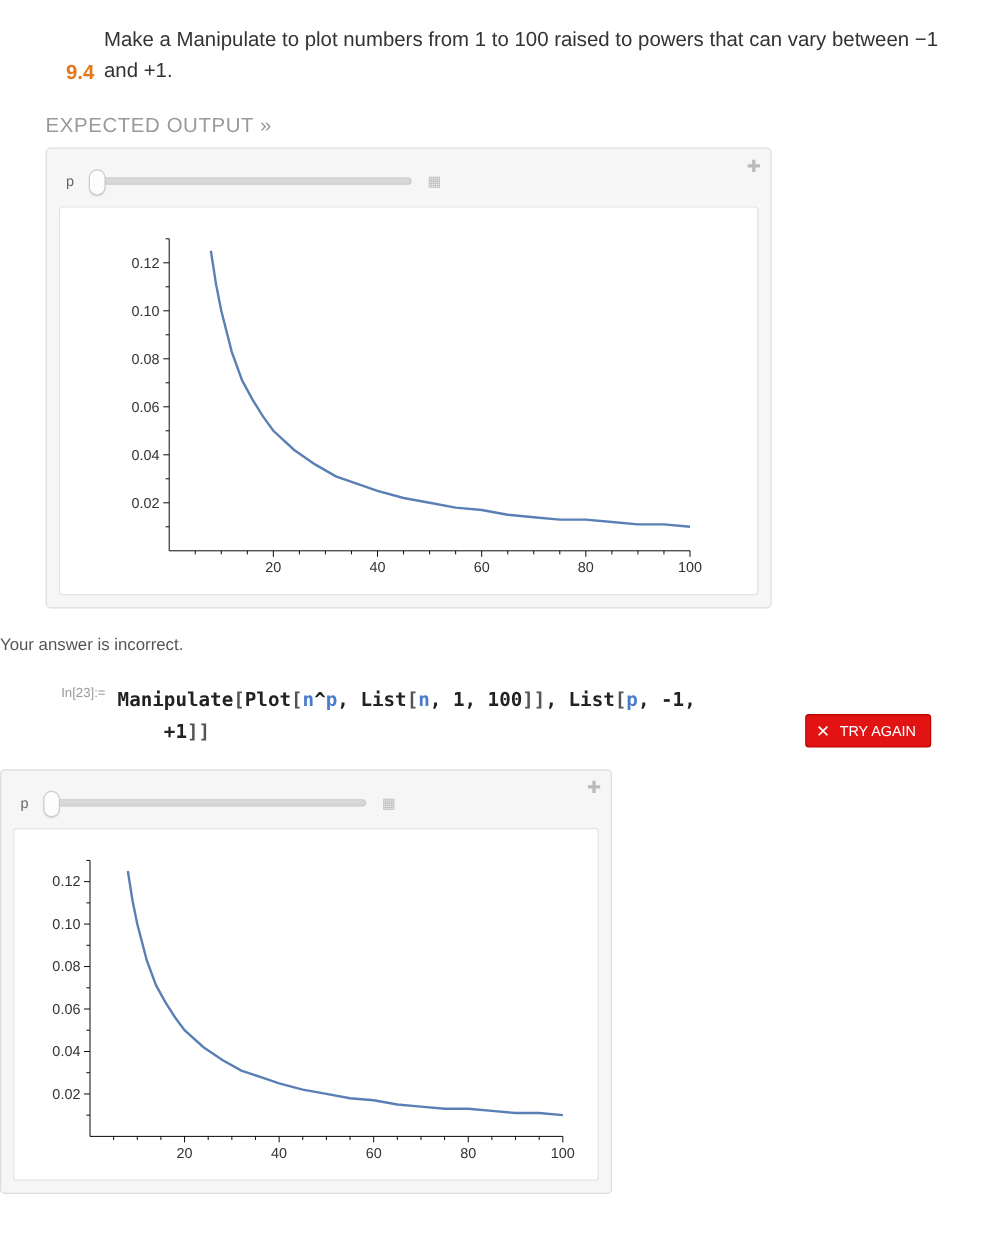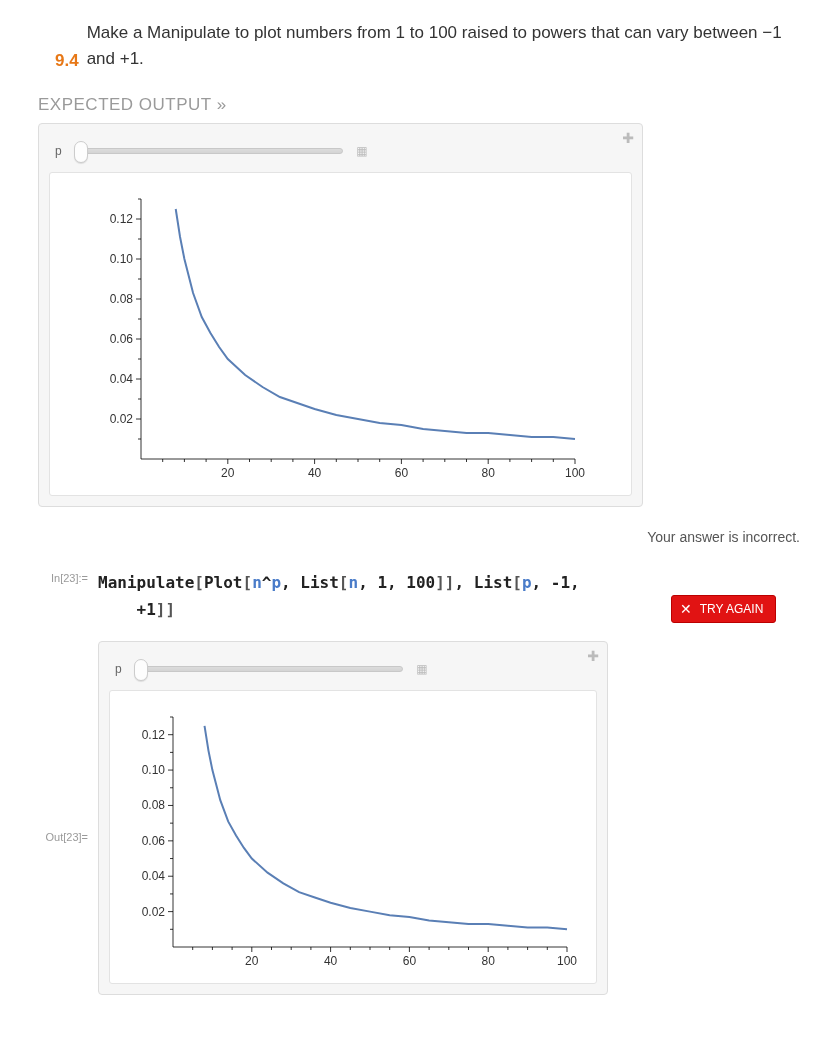--- a/index.html
+++ b/index.html
@@ -94,21 +94,20 @@
     display: flex; justify-content: center;
   }
   .plot-svg { display: block; }
   .axis { stroke: #000; stroke-width: 0.8; }
   .tick { stroke: #000; stroke-width: 0.8; }
   .ticklabel { font-size: 12px; fill: #333; font-family: Arial, sans-serif; }
   .curve { stroke: #5a7fb5; stroke-width: 2; fill: none; }
 
   .feedback-row {
     margin: 22px 40px 12px 0;
-    text-align: right;
     font-size: 14px;
     color: #555;
   }
 
   .io-block {
     display: grid;
     grid-template-columns: 98px auto;
     align-items: flex-start;
     padding-right: 10px;
     margin-top: 24px;
@@ -237,21 +236,20 @@
       <div class="code" id="code-cell"><span class="tok-func">Manipulate</span><span class="tok-brack">[</span><span class="tok-func">Plot</span><span class="tok-brack">[</span><span class="tok-sym">n</span><span class="">^</span><span class="tok-sym">p</span><span class="">,&nbsp;</span><span class="tok-func">List</span><span class="tok-brack">[</span><span class="tok-sym">n</span><span class="">,&nbsp;</span><span class="tok-num">1</span><span class="">,&nbsp;</span><span class="tok-num">100</span><span class="tok-brack">]</span><span class="tok-brack">]</span><span class="">,&nbsp;</span><span class="tok-func">List</span><span class="tok-brack">[</span><span class="tok-sym">p</span><span class="">,&nbsp;</span><span class="tok-num">-1</span><span class="">,&nbsp;</span><br>&nbsp;&nbsp;&nbsp;&nbsp;<span class="tok-num">+1</span><span class="tok-brack">]</span><span class="tok-brack">]</span></div>
     </div>
     <button class="try-again-btn">
       <span class="x-icon">✕</span>
       <span>TRY AGAIN</span>
     </button>
   </div>
 </div>
 
 <div class="io-block output-block">
-  <div class="io-label">Out[23]=</div>
   <div>
     <div class="manipulate-panel" style="margin-left:0; width:510px;">
       <span class="plus-corner">✚</span>
       <div class="slider-row">
         <span class="slider-label">p</span>
         <div class="slider-track">
           <div class="slider-thumb"></div>
         </div>
         <span class="slider-plus">▦</span>
       </div>

